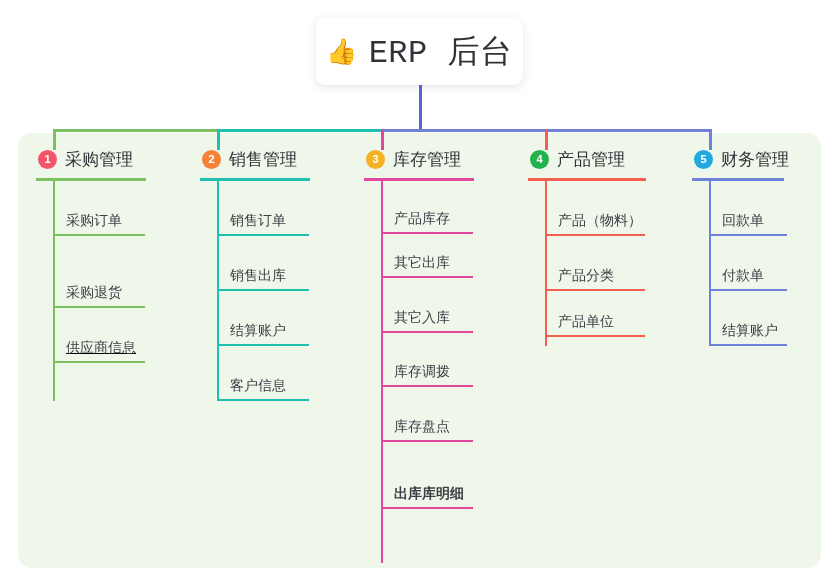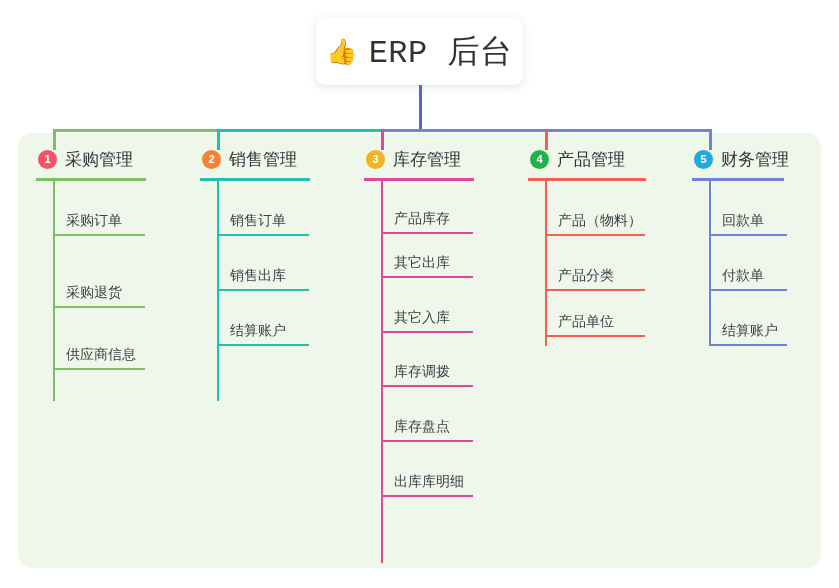--- a/index.html
+++ b/index.html
@@ -179,21 +179,21 @@
       <div class="leaves">
         <div class="spine" style="background: rgb(124, 192, 99); height: 220px; left: 17px;"></div>
         <div class="leaf" style="height: 55px; padding-left: 30px;">
           <span class="leaf-label">采购订单</span>
           <div class="leaf-rule" style="left: 17px; width: 92px; background: rgb(124, 192, 99);"></div>
         </div>
         <div class="leaf" style="height: 72px; padding-left: 30px;">
           <span class="leaf-label">采购退货</span>
           <div class="leaf-rule" style="left: 17px; width: 92px; background: rgb(124, 192, 99);"></div>
         </div>
-        <div class="leaf" style="height: 62px; padding-left: 30px;">
+        <div class="leaf" style="height: 55px; padding-left: 30px; text-decoration: underline;">
           <span class="leaf-label">供应商信息</span>
           <div class="leaf-rule" style="left: 17px; width: 92px; background: rgb(124, 192, 99);"></div>
         </div>
       </div>
     </div>
     <div class="column" style="left: 200px;">
       <div class="col-head">
         <span class="badge" style="background: rgb(245, 130, 54);">2</span>
         <span class="col-title">销售管理</span>
       </div>
@@ -203,20 +203,24 @@
         <div class="leaf" style="height: 55px; padding-left: 30px;">
           <span class="leaf-label">销售订单</span>
           <div class="leaf-rule" style="left: 17px; width: 92px; background: rgb(33, 191, 176);"></div>
         </div>
         <div class="leaf" style="height: 55px; padding-left: 30px;">
           <span class="leaf-label">销售出库</span>
           <div class="leaf-rule" style="left: 17px; width: 92px; background: rgb(33, 191, 176);"></div>
         </div>
         <div class="leaf" style="height: 55px; padding-left: 30px;">
           <span class="leaf-label">结算账户</span>
+          <div class="leaf-rule" style="left: 17px; width: 92px; background: rgb(33, 191, 176);"></div>
+        </div>
+        <div class="leaf" style="height: 55px; padding-left: 30px;">
+          <span class="leaf-label">客户信息</span>
           <div class="leaf-rule" style="left: 17px; width: 92px; background: rgb(33, 191, 176);"></div>
         </div>
       </div>
     </div>
     <div class="column" style="left: 364px;">
       <div class="col-head">
         <span class="badge" style="background: rgb(245, 178, 35);">3</span>
         <span class="col-title">库存管理</span>
       </div>
       <div class="head-rule" style="width: 110px; background: rgb(224, 72, 155);"></div>
@@ -235,21 +239,21 @@
           <div class="leaf-rule" style="left: 17px; width: 92px; background: rgb(224, 72, 155);"></div>
         </div>
         <div class="leaf" style="height: 54.5px; padding-left: 30px;">
           <span class="leaf-label">库存调拨</span>
           <div class="leaf-rule" style="left: 17px; width: 92px; background: rgb(224, 72, 155);"></div>
         </div>
         <div class="leaf" style="height: 54.5px; padding-left: 30px;">
           <span class="leaf-label">库存盘点</span>
           <div class="leaf-rule" style="left: 17px; width: 92px; background: rgb(224, 72, 155);"></div>
         </div>
-        <div class="leaf" style="height: 55px; padding-left: 30px;">
+        <div class="leaf" style="height: 67px; padding-left: 30px; font-weight: bold;">
           <span class="leaf-label">出库库明细</span>
           <div class="leaf-rule" style="left: 17px; width: 92px; background: rgb(224, 72, 155);"></div>
         </div>
       </div>
     </div>
     <div class="column" style="left: 528px;">
       <div class="col-head">
         <span class="badge" style="background: rgb(34, 178, 76);">4</span>
         <span class="col-title">产品管理</span>
       </div>

